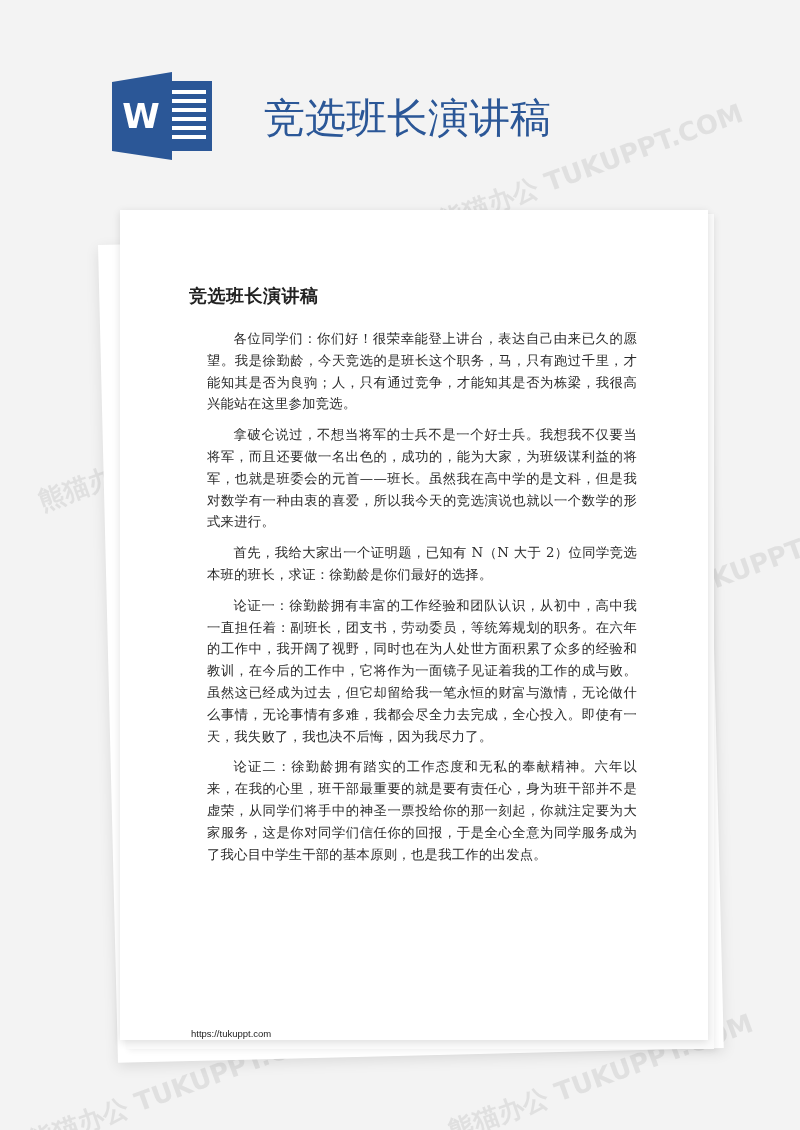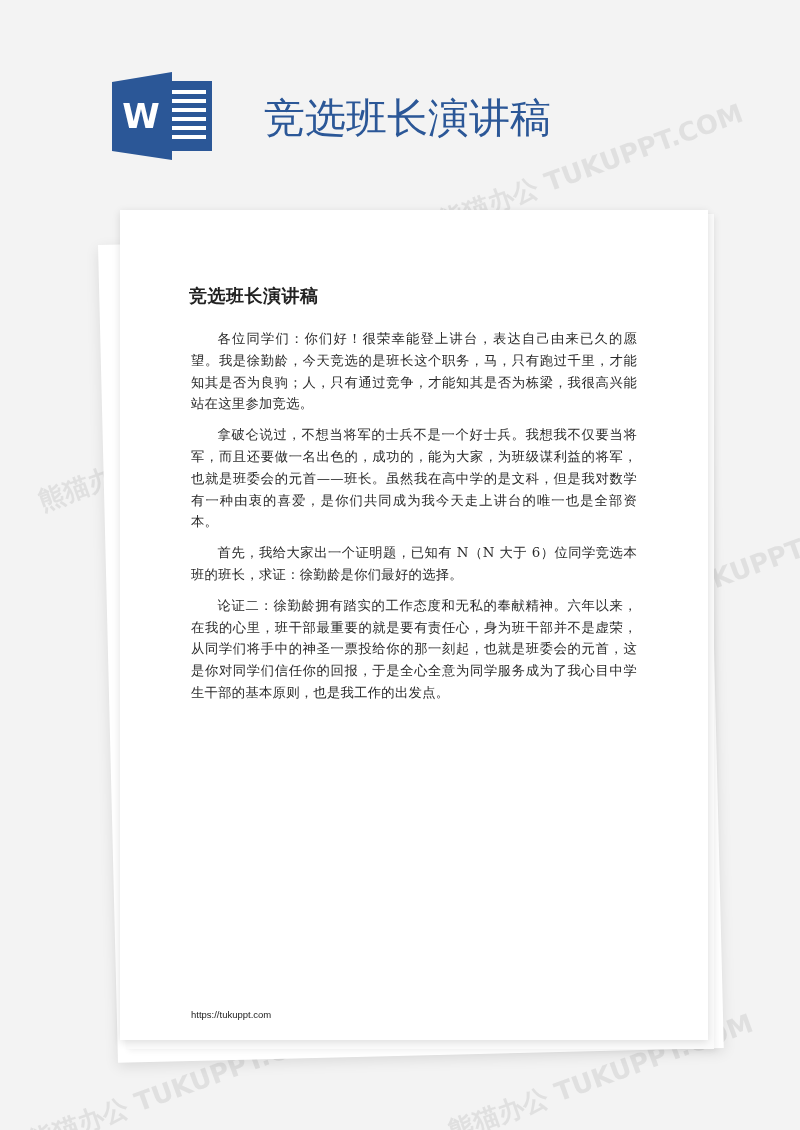--- a/index.html
+++ b/index.html
@@ -37,23 +37,23 @@
     position: absolute; left: 69px; top: 74px;
     font-family: "DejaVu Sans", "Liberation Sans", sans-serif;
     font-size: 18px; font-weight: bold; color: #222; white-space: nowrap;
     letter-spacing: 0.5px;
   }
   .body-text {
     position: absolute; left: 71px; top: 118px; width: 446px;
     font-size: 13.3px; line-height: 21.8px; color: #2a2a2a;
     text-align: justify;
   }
-  .body-text p { margin: 0 0 9px 0; text-indent: 2em; letter-spacing: 0.3px; }
+  .body-text p { margin: 0 0 9px 16px; text-indent: 2em; letter-spacing: 0.3px; }
   .footer-link {
-    position: absolute; left: 71px; top: 799px;
+    position: absolute; left: 71px; top: 818px;
     font-family: "Liberation Sans", "DejaVu Sans", sans-serif;
     font-size: 9.5px; color: #222;
   }
   .watermark {
     position: absolute; color: rgba(160,160,160,0.22);
     font-family: "DejaVu Sans", sans-serif; font-size: 26px; font-weight: bold;
     transform: rotate(-20deg); white-space: nowrap; pointer-events: none;
   }
 </style>
 </head>
@@ -82,18 +82,19 @@
 <div class="watermark" style="left:20px; top:1070px;">熊猫办公 TUKUPPT.COM</div>
 <div class="watermark" style="left:440px; top:1060px;">熊猫办公 TUKUPPT.COM</div>
 
 <div class="sheet-back"></div>
 <div class="sheet-back2"></div>
 
 <div class="page">
   <div class="doc-title">竞选班长演讲稿</div>
   <div class="body-text">
     <p>各位同学们：你们好！很荣幸能登上讲台，表达自己由来已久的愿望。我是徐勤龄，今天竞选的是班长这个职务，马，只有跑过千里，才能知其是否为良驹；人，只有通过竞争，才能知其是否为栋梁，我很高兴能站在这里参加竞选。</p>
-    <p>拿破仑说过，不想当将军的士兵不是一个好士兵。我想我不仅要当将军，而且还要做一名出色的，成功的，能为大家，为班级谋利益的将军，也就是班委会的元首——班长。虽然我在高中学的是文科，但是我对数学有一种由衷的喜爱，是你们共同成为我今天走上讲台的唯一也是全部资本。</p>
-    <p>首先，我给大家出一个证明题，已知有 N（N 大于 6）位同学竞选本班的班长，求证：徐勤龄是你们最好的选择。</p>
-    <p>论证二：徐勤龄拥有踏实的工作态度和无私的奉献精神。六年以来，在我的心里，班干部最重要的就是要有责任心，身为班干部并不是虚荣，从同学们将手中的神圣一票投给你的那一刻起，也就是班委会的元首，这是你对同学们信任你的回报，于是全心全意为同学服务成为了我心目中学生干部的基本原则，也是我工作的出发点。</p>
+    <p>拿破仑说过，不想当将军的士兵不是一个好士兵。我想我不仅要当将军，而且还要做一名出色的，成功的，能为大家，为班级谋利益的将军，也就是班委会的元首——班长。虽然我在高中学的是文科，但是我对数学有一种由衷的喜爱，所以我今天的竞选演说也就以一个数学的形式来进行。</p>
+    <p>首先，我给大家出一个证明题，已知有 N（N 大于 2）位同学竞选本班的班长，求证：徐勤龄是你们最好的选择。</p>
+    <p>论证一：徐勤龄拥有丰富的工作经验和团队认识，从初中，高中我一直担任着：副班长，团支书，劳动委员，等统筹规划的职务。在六年的工作中，我开阔了视野，同时也在为人处世方面积累了众多的经验和教训，在今后的工作中，它将作为一面镜子见证着我的工作的成与败。虽然这已经成为过去，但它却留给我一笔永恒的财富与激情，无论做什么事情，无论事情有多难，我都会尽全力去完成，全心投入。即使有一天，我失败了，我也决不后悔，因为我尽力了。</p>
+    <p>论证二：徐勤龄拥有踏实的工作态度和无私的奉献精神。六年以来，在我的心里，班干部最重要的就是要有责任心，身为班干部并不是虚荣，从同学们将手中的神圣一票投给你的那一刻起，你就注定要为大家服务，这是你对同学们信任你的回报，于是全心全意为同学服务成为了我心目中学生干部的基本原则，也是我工作的出发点。</p>
   </div>
   <div class="footer-link">https://tukuppt.com</div>
 </div>
 
 </body></html>

